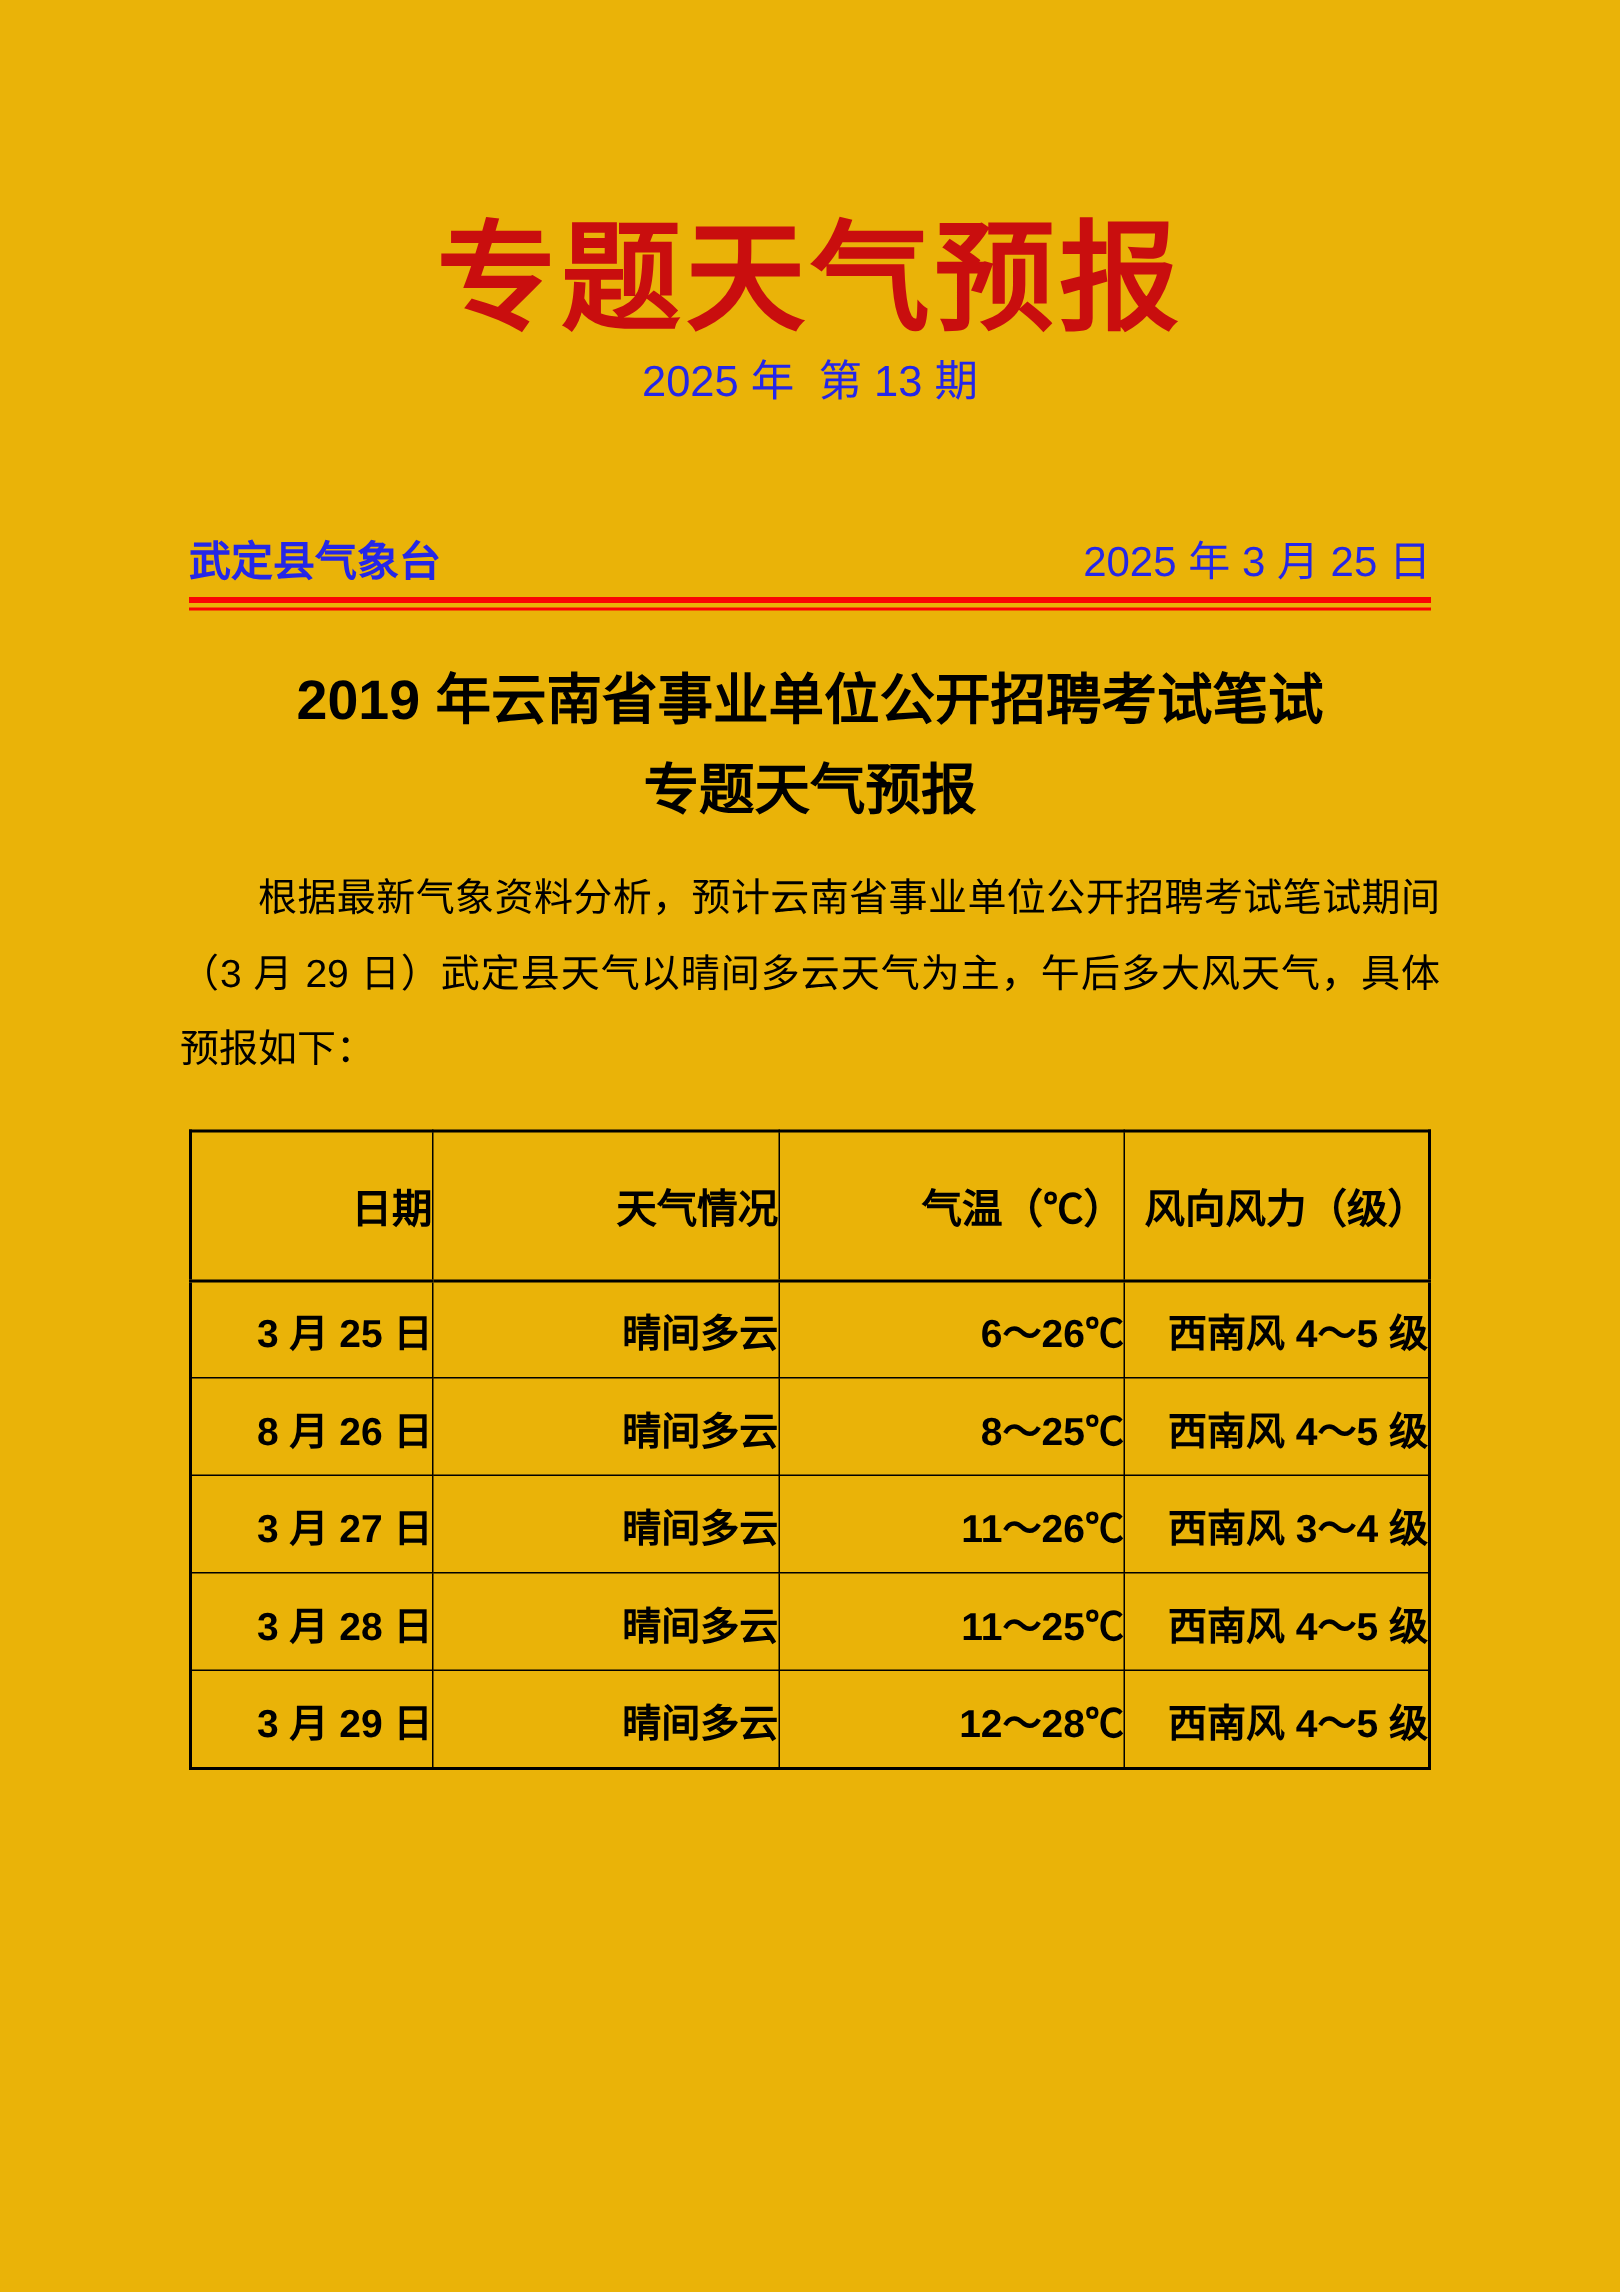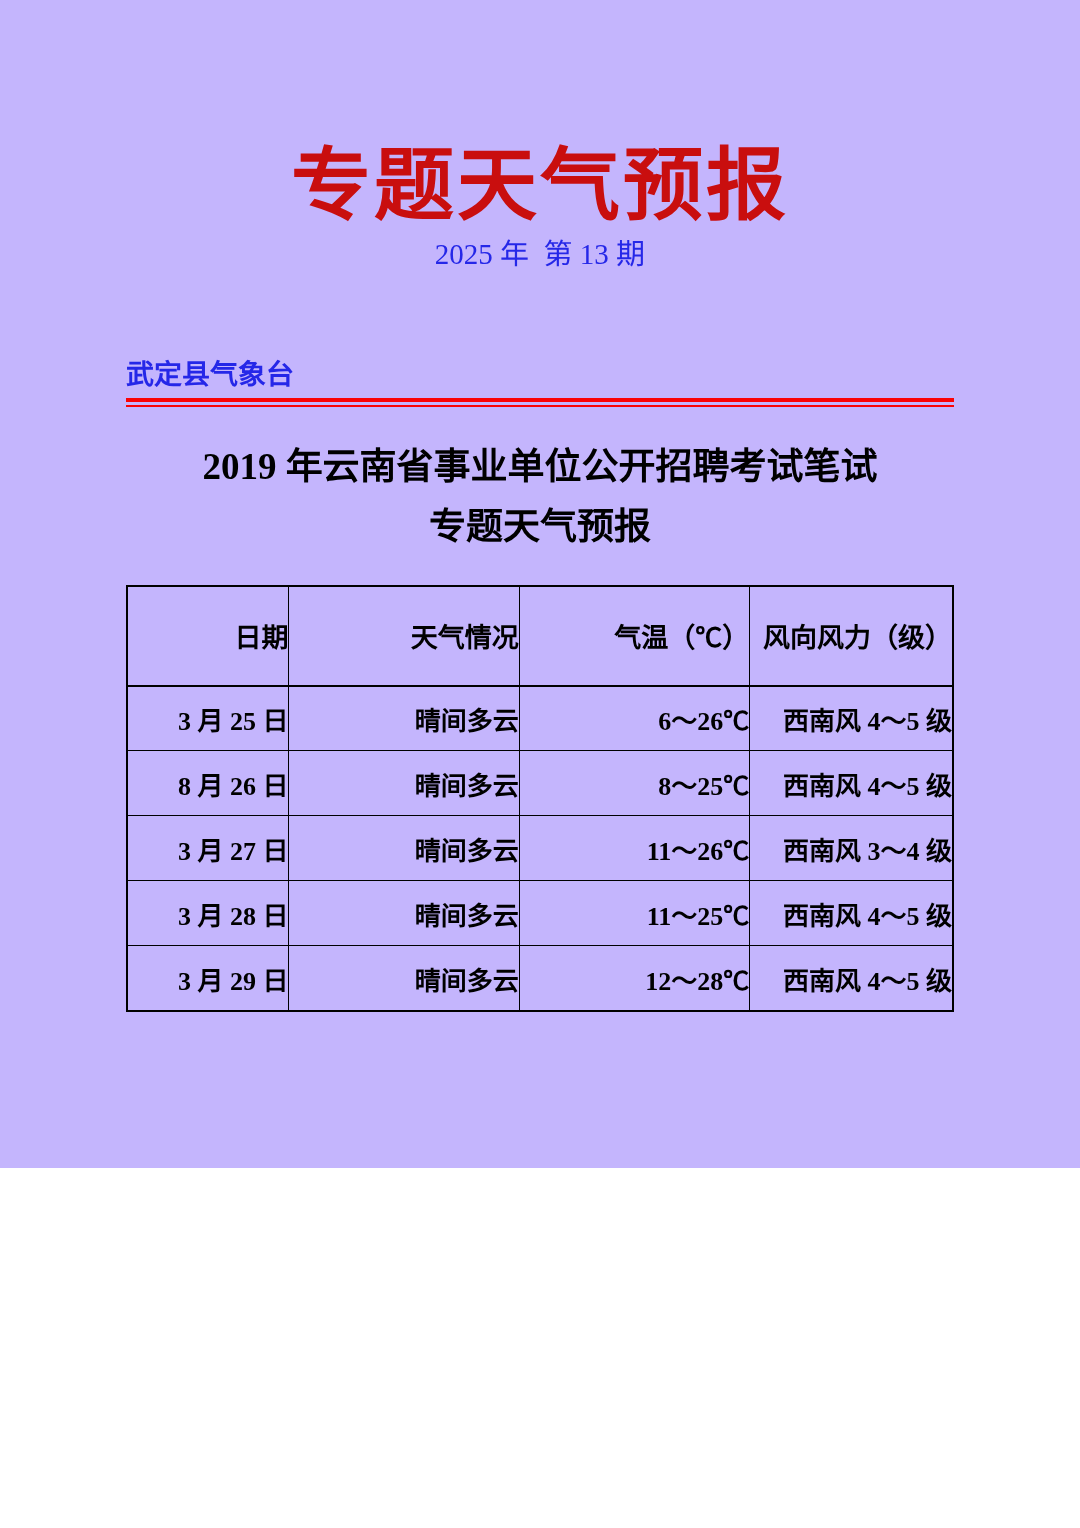--- a/index.html
+++ b/index.html
@@ -1,23 +1,23 @@
 <!DOCTYPE html>
 <html lang="zh-CN" style="--title_red: #c90e0e; --rule_red: #fb0305; --blue: #2527e8;"><head>
 <meta charset="utf-8">
 <style>
   html, body { margin: 0; padding: 0; background: #ffffff; }
   .page {
     position: relative;
     width: 1080px;
-    height: 1168px;
+    height: 1528px;
     margin: 0 auto;
-    background: #c4b5fd;
+    background: #eab308;
     color: #000000;
-    font-family: Liberation Serif, serif;
+    font-family: Liberation Sans, sans-serif;
     overflow: hidden;
   }
   .doc-title {
     margin: 142px 0 0 0;
     text-align: center;
     font-size: 80px;
     line-height: 1.1;
     font-weight: 600;
     letter-spacing: 3px;
     color: var(--title_red, #c90e0e);
@@ -79,32 +79,34 @@
 <body>
 
 <div class="page">
 
   <h1 class="doc-title">专题天气预报</h1>
 
   <div class="issue-line">2025 年  第 13 期</div>
 
   <div class="issuer-row">
     <span class="agency">武定县气象台</span>
+    <span class="issue-date">2025 年 3 月 25 日</span>
   </div>
 
   <div class="red-rule">
     <div class="thick"></div>
     <div class="thin"></div>
   </div>
 
   <h2 class="doc-heading">
     <div>2019 年云南省事业单位公开招聘考试笔试</div>
     <div>专题天气预报</div>
   </h2>
 
+  <p class="body-paragraph">根据最新气象资料分析，预计云南省事业单位公开招聘考试笔试期间（3 月 29 日）武定县天气以晴间多云天气为主，午后多大风天气，具体预报如下：</p>
 
   <table class="forecast-table">
     <colgroup>
       <col style="width:19.6%">
       <col style="width:27.9%">
       <col style="width:27.9%">
       <col style="width:24.6%">
     </colgroup>
     <thead>
       <tr>

